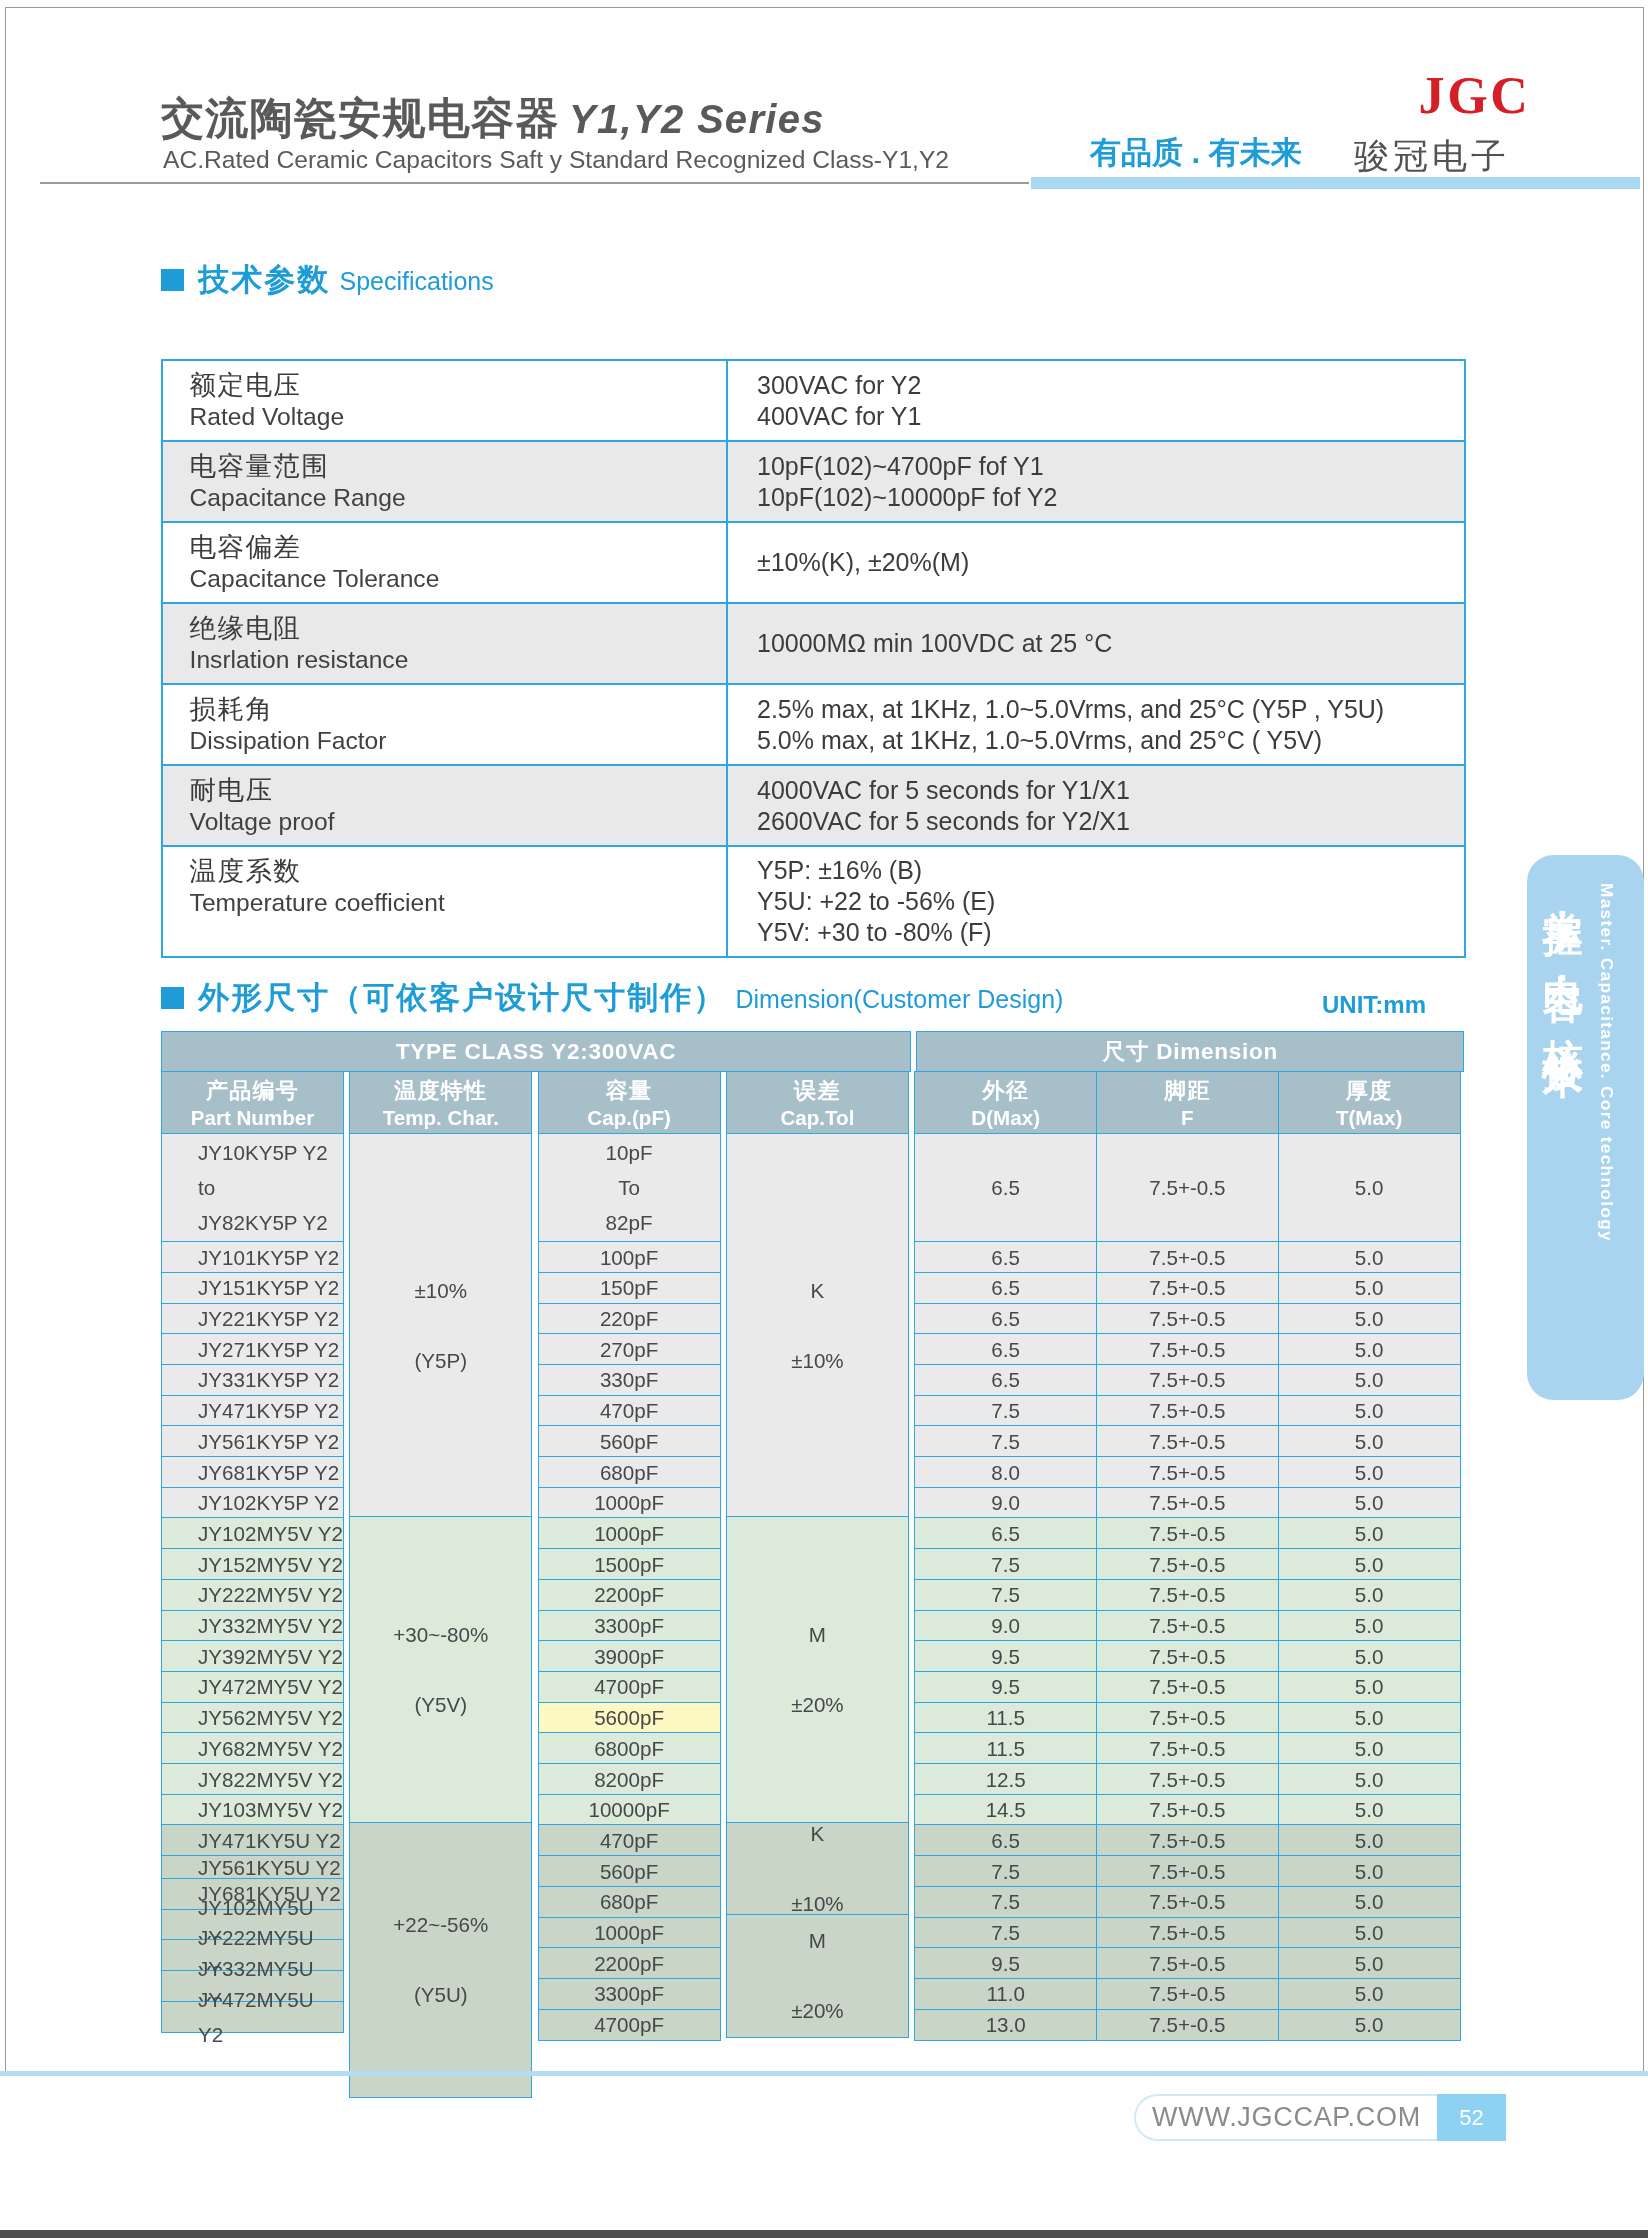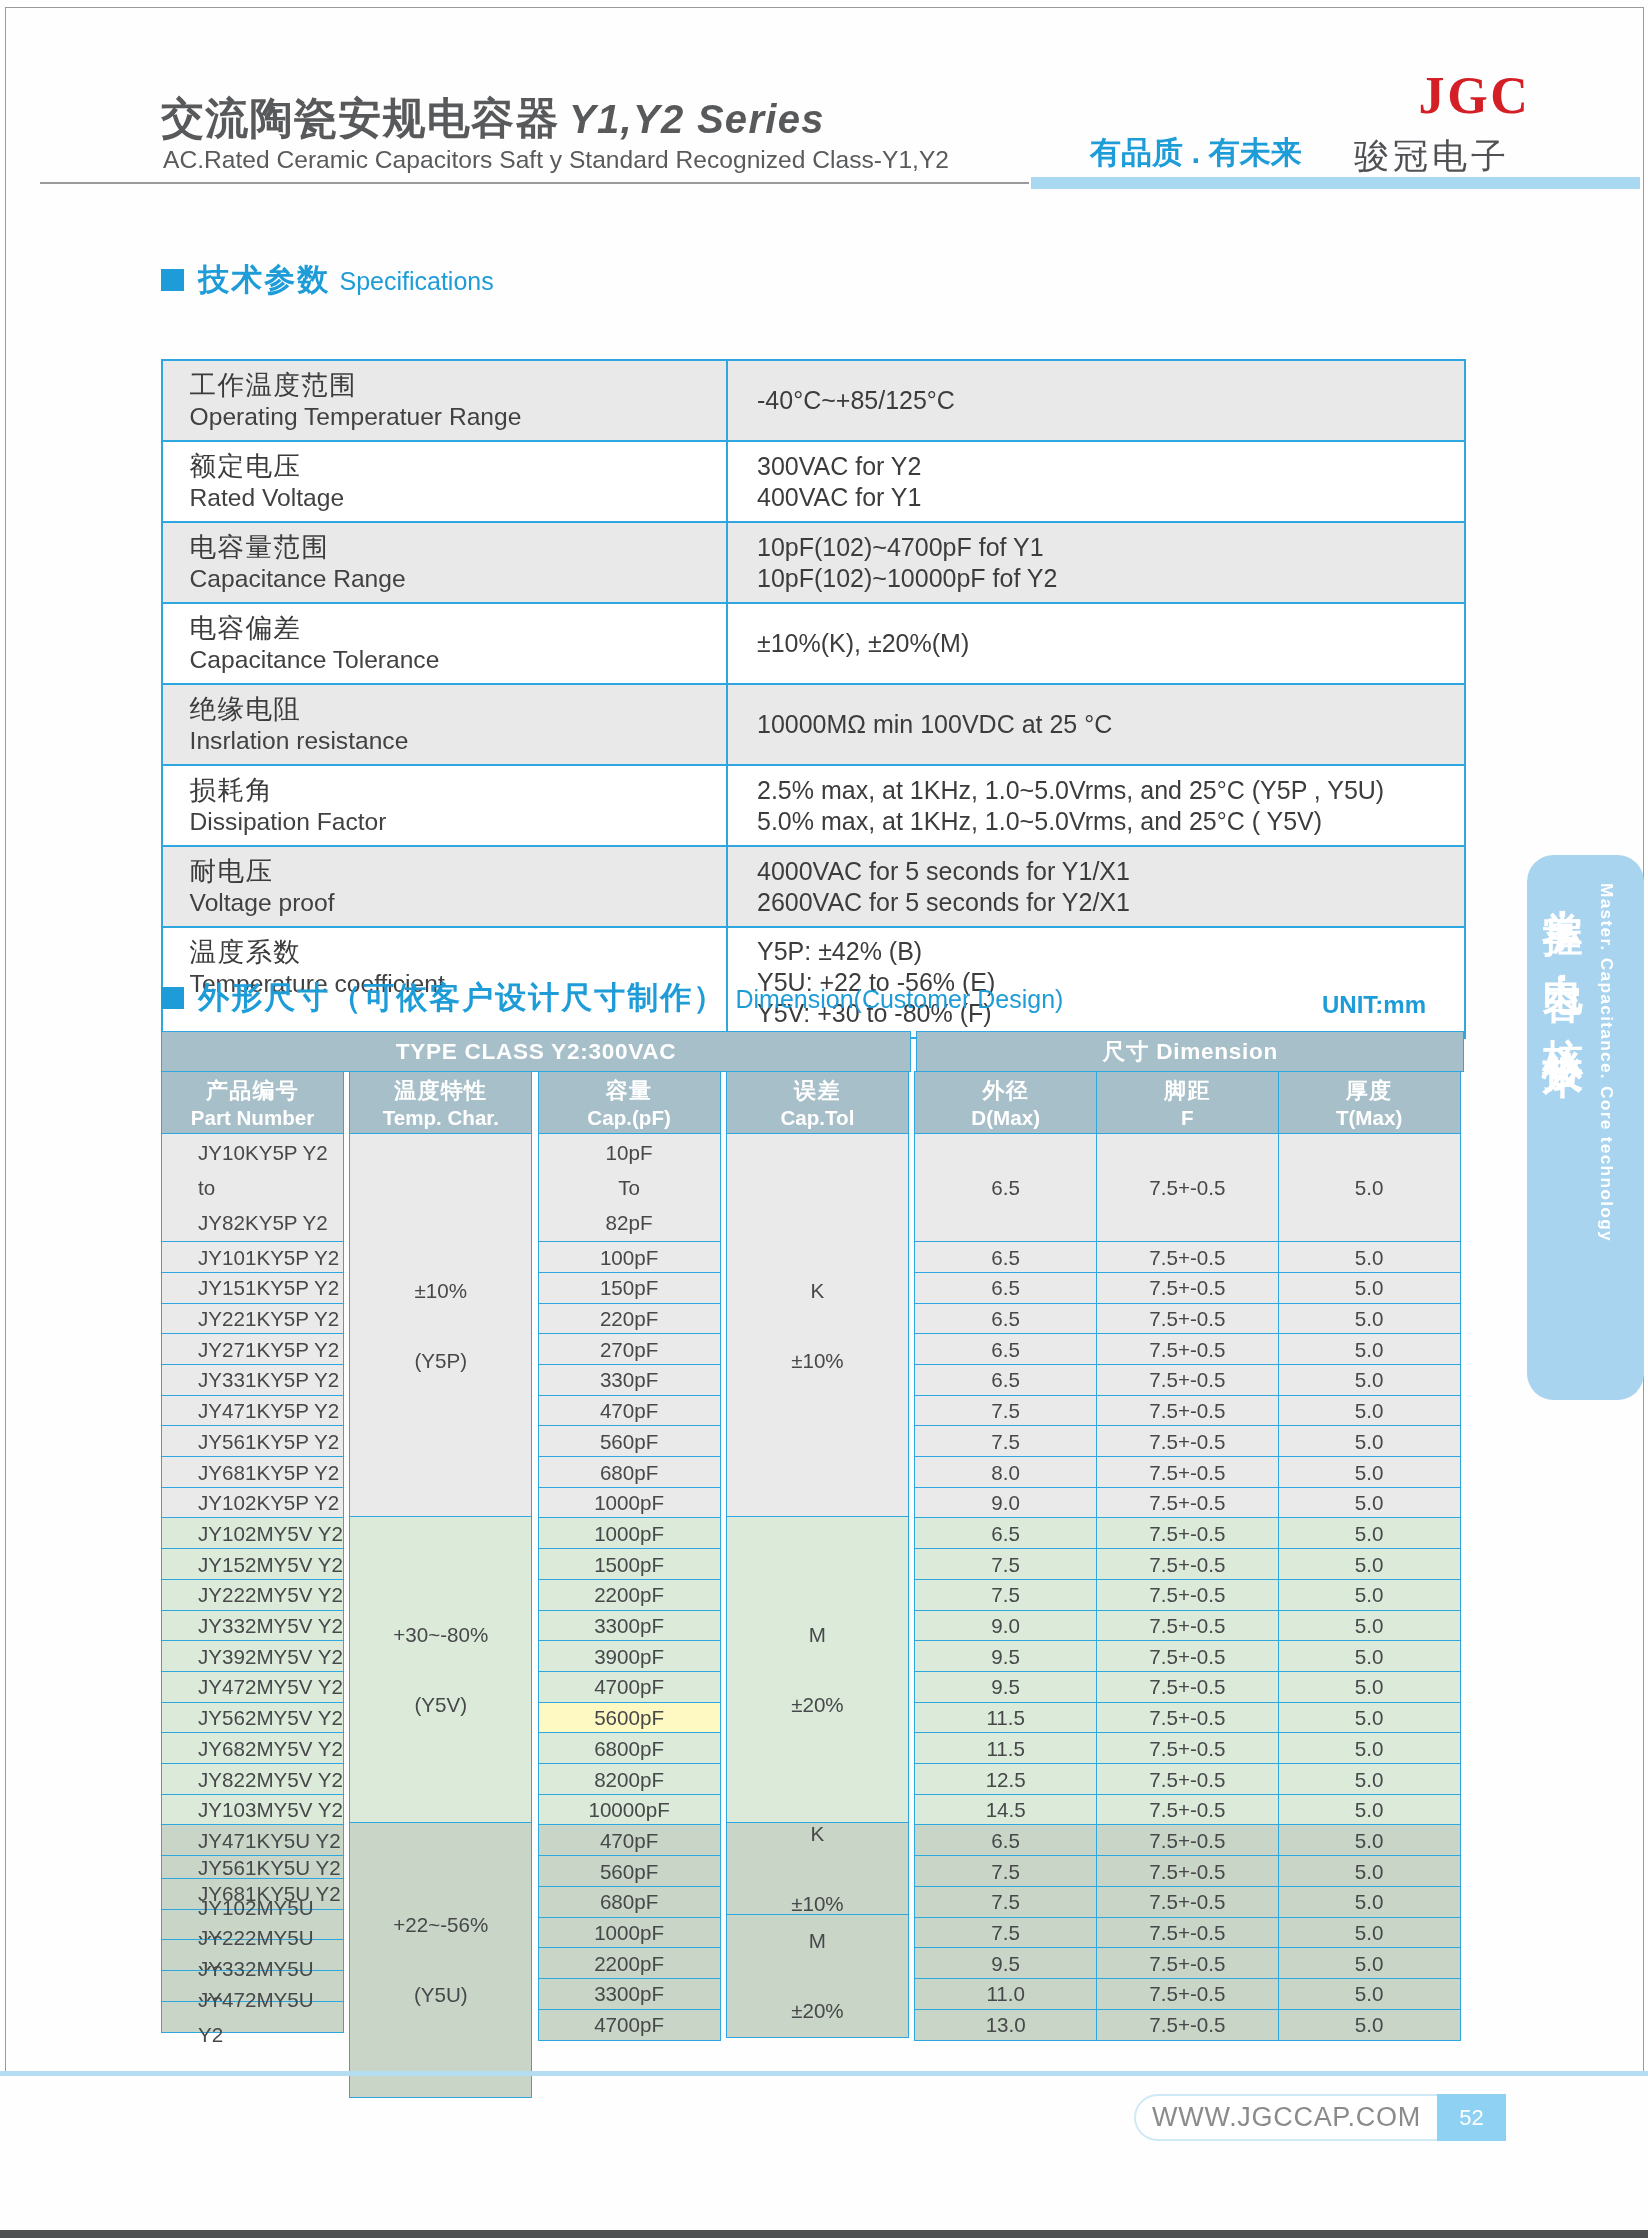--- a/index.html
+++ b/index.html
@@ -95,29 +95,20 @@
   <div class="hdr-rule"></div>
   <div class="hdr-blue"></div>
 
   <div class="sec-head" style="left:161px; top:259px;">
     <span class="sec-bullet"></span>
     <span class="sec-zh">技术参数</span>
     <span class="sec-en">Specifications</span>
   </div>
 
   <div class="spec">
-      <div class="srow alt">
-        <div class="slabel">
-          <div class="zh">工作温度范围</div>
-          <div class="en">Operating Temperatuer Range</div>
-        </div>
-        <div class="sval">
-          <div>-40°C~+85/125°C</div>
-        </div>
-      </div>
       <div class="srow">
         <div class="slabel">
           <div class="zh">额定电压</div>
           <div class="en">Rated Voltage</div>
         </div>
         <div class="sval">
           <div>300VAC for Y2</div>
           <div>400VAC for Y1</div>
         </div>
       </div>
@@ -168,21 +159,21 @@
           <div>4000VAC for 5 seconds for Y1/X1</div>
           <div>2600VAC for 5 seconds for Y2/X1</div>
         </div>
       </div>
       <div class="srow">
         <div class="slabel">
           <div class="zh">温度系数</div>
           <div class="en">Temperature coefficient</div>
         </div>
         <div class="sval">
-          <div>Y5P: ±42% (B)</div>
+          <div>Y5P: ±16% (B)</div>
           <div>Y5U: +22 to -56% (E)</div>
           <div>Y5V: +30 to -80% (F)</div>
         </div>
       </div>
     </div>
 
   <div class="sec-head" style="left:161px; top:977px;">
     <span class="sec-bullet"></span>
     <span class="sec-zh">外形尺寸（可依客户设计尺寸制作）</span>
     <span class="sec-en">Dimension(Customer Design)</span>

